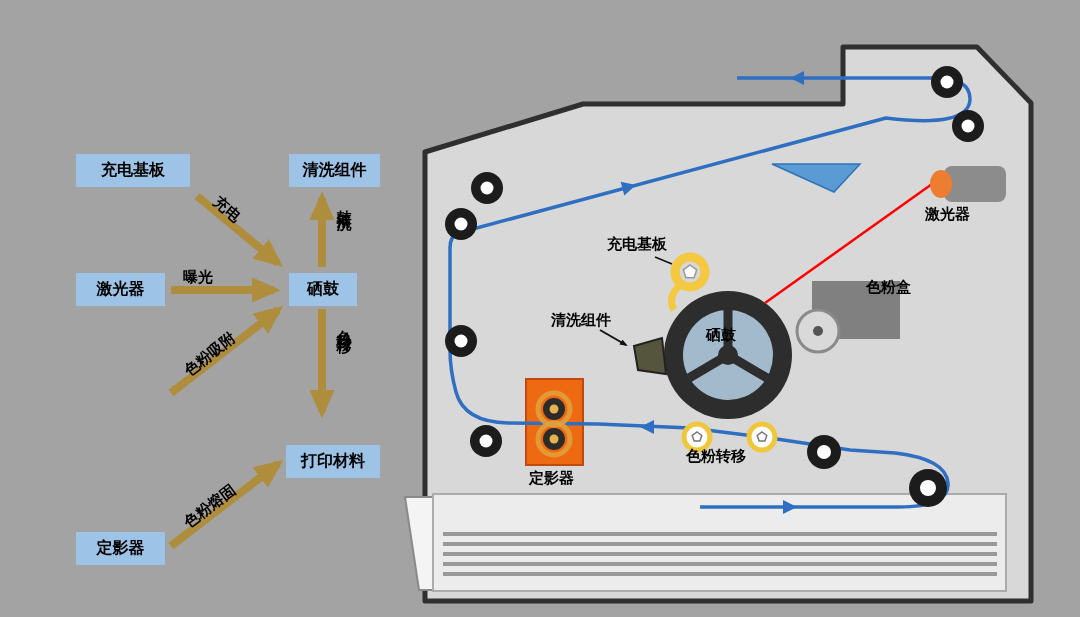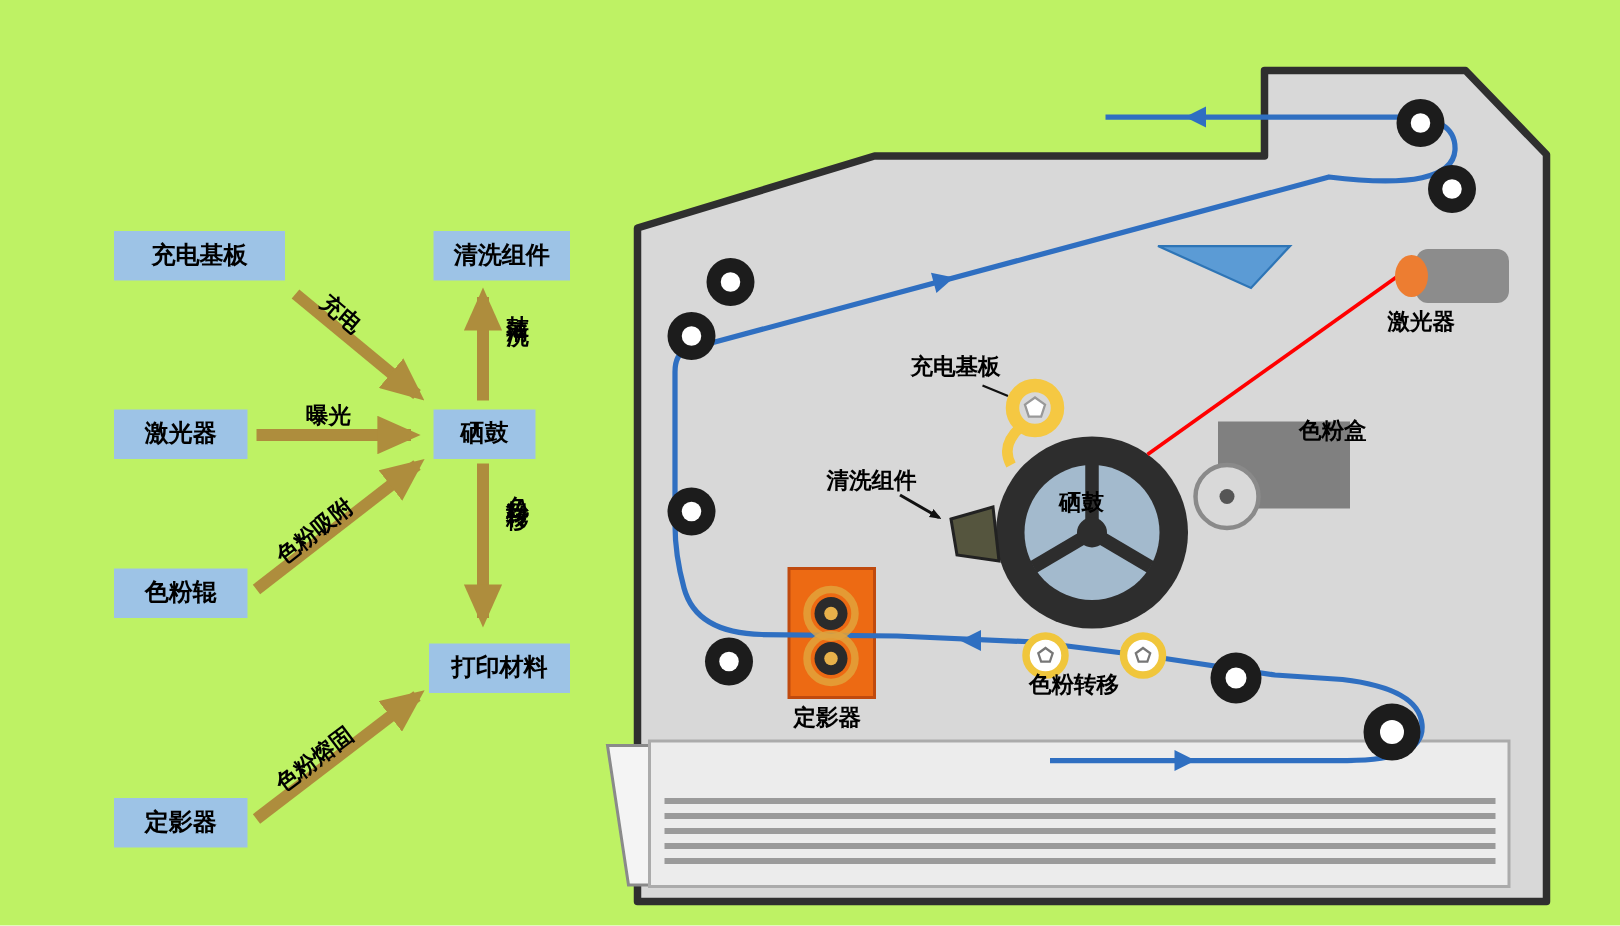--- a/index.html
+++ b/index.html
@@ -1,18 +1,18 @@
 <!DOCTYPE html>
 <html><head>
 <meta charset="utf-8">
 <style>
   * { margin:0; padding:0; box-sizing:border-box; }
   html,body { background:#ffffff; }
   body { font-family:"Liberation Sans","DejaVu Sans",sans-serif; }
-  #canvas { position:relative; width:1080px; height:617px; background:#bef264; overflow:hidden; }
+  #canvas { position:relative; width:1080px; height:617px; background:#a3a3a3; overflow:hidden; }
   svg.layer { position:absolute; left:0; top:0; }
   .node {
     position:absolute; background:#9DC3E6; color:#000;
     font-weight:bold; font-size:16px;
     display:flex; align-items:center; justify-content:center;
     white-space:nowrap;
   }
   .flabel {
     position:absolute; font-weight:bold; font-size:15px; color:#000;
     white-space:nowrap;
@@ -146,28 +146,27 @@
     <g>
       <circle cx="697" cy="437" r="13" fill="#fff" stroke="#F0C63C" stroke-width="5"></circle>
       <polygon points="697,432 701.8,435.5 699.9,441 694.1,441 692.2,435.5" fill="#fff" stroke="#777" stroke-width="1.5"></polygon>
       <circle cx="762" cy="437" r="13" fill="#fff" stroke="#F0C63C" stroke-width="5"></circle>
       <polygon points="762,432 766.8,435.5 764.9,441 759.1,441 757.2,435.5" fill="#fff" stroke="#777" stroke-width="1.5"></polygon>
     </g>
   </svg>
 
   <div class="node" style="left:76px;  top:154px; width:114px; height:33px">充电基板</div>
   <div class="node" style="left:76px;  top:273px; width:89px;  height:33px">激光器</div>
-  <div class="node" style="left:76px;  top:379px; width:89px;  height:33px">色粉辊</div>
   <div class="node" style="left:76px;  top:532px; width:89px;  height:33px">定影器</div>
   <div class="node" style="left:289px; top:154px; width:91px;  height:33px">清洗组件</div>
   <div class="node" style="left:289px; top:273px; width:68px;  height:33px">硒鼓</div>
-  <div class="node" style="left:286px; top:429px; width:94px;  height:33px">打印材料</div>
+  <div class="node" style="left:286px; top:445px; width:94px;  height:33px">打印材料</div>
 
   <div class="flabel" style="left:212px; top:200px; transform:rotate(40deg)">充电</div>
-  <div class="flabel" style="left:204px; top:268px">曝光</div>
+  <div class="flabel" style="left:183px; top:268px">曝光</div>
   <div class="flabel" style="left:180px; top:345px; transform:rotate(-38deg)">色粉吸附</div>
   <div class="flabel vert" style="left:334px; top:198px">鼓清洗</div>
   <div class="flabel vert" style="left:334px; top:318px">色粉转移</div>
   <div class="flabel" style="left:180px; top:497px; transform:rotate(-37deg)">色粉熔固</div>
 
   <div class="plabel" style="left:607px; top:235px">充电基板</div>
   <div class="plabel" style="left:551px; top:311px">清洗组件</div>
   <div class="plabel" style="left:706px; top:326px">硒鼓</div>
   <div class="plabel" style="left:866px; top:278px">色粉盒</div>
   <div class="plabel" style="left:925px; top:205px">激光器</div>

